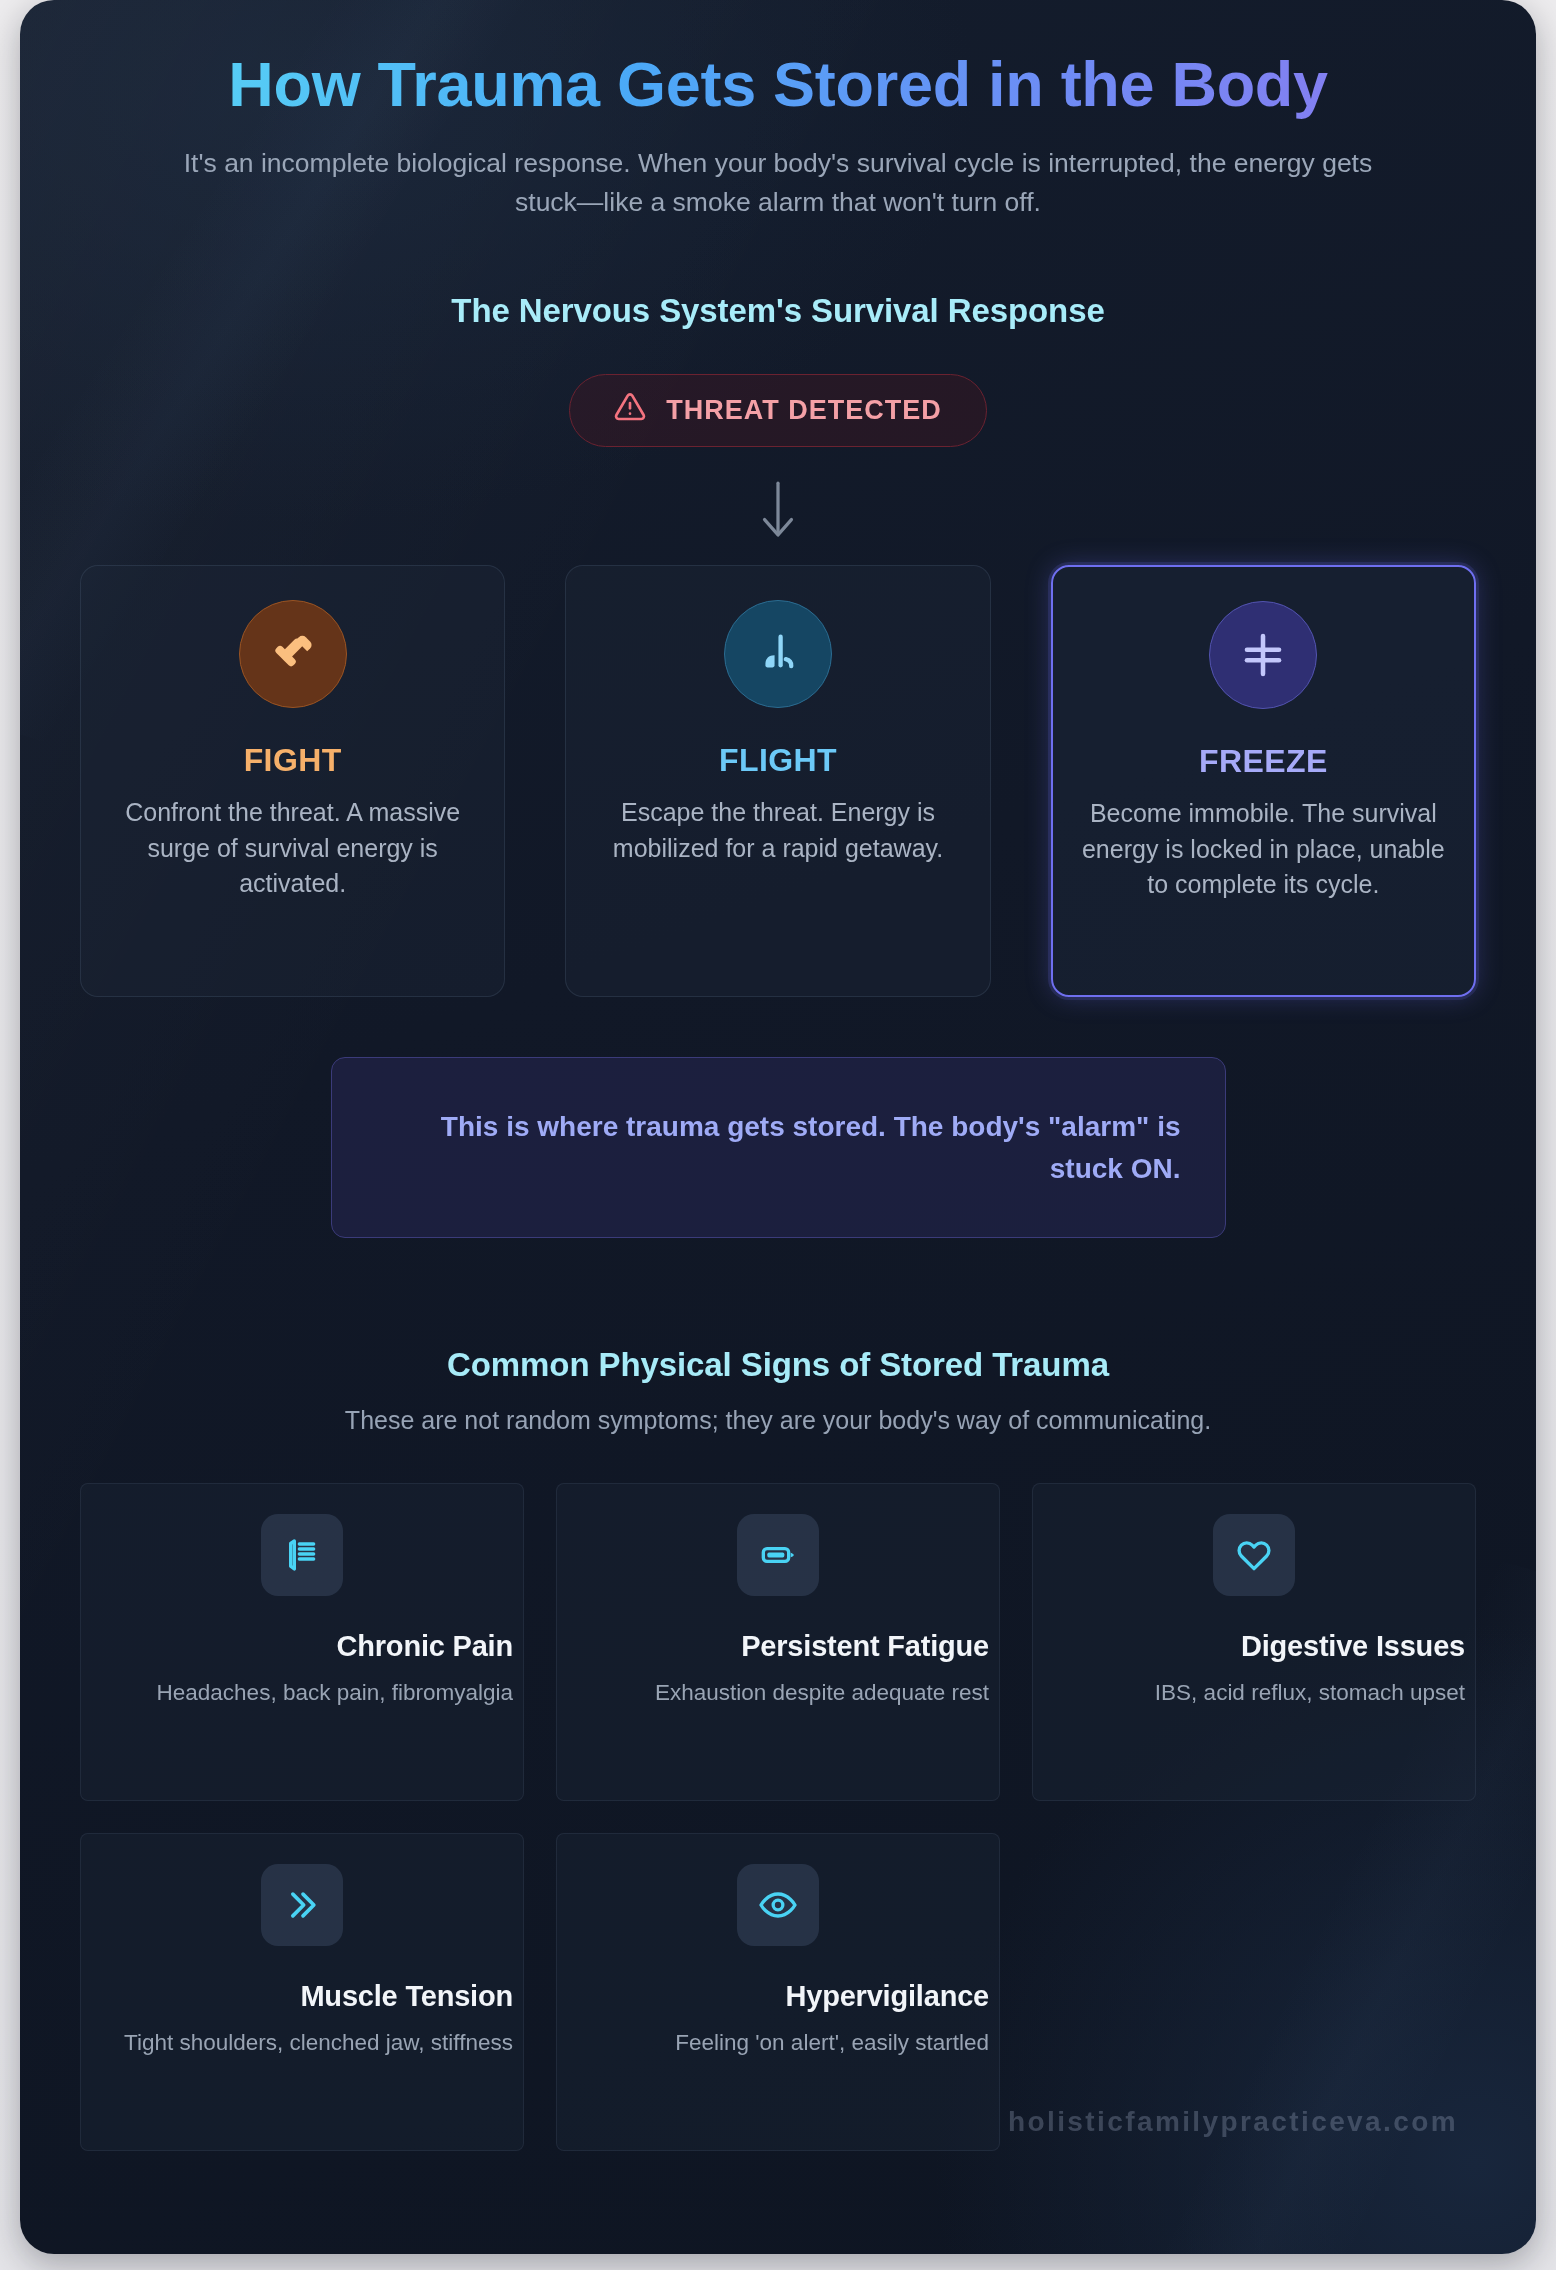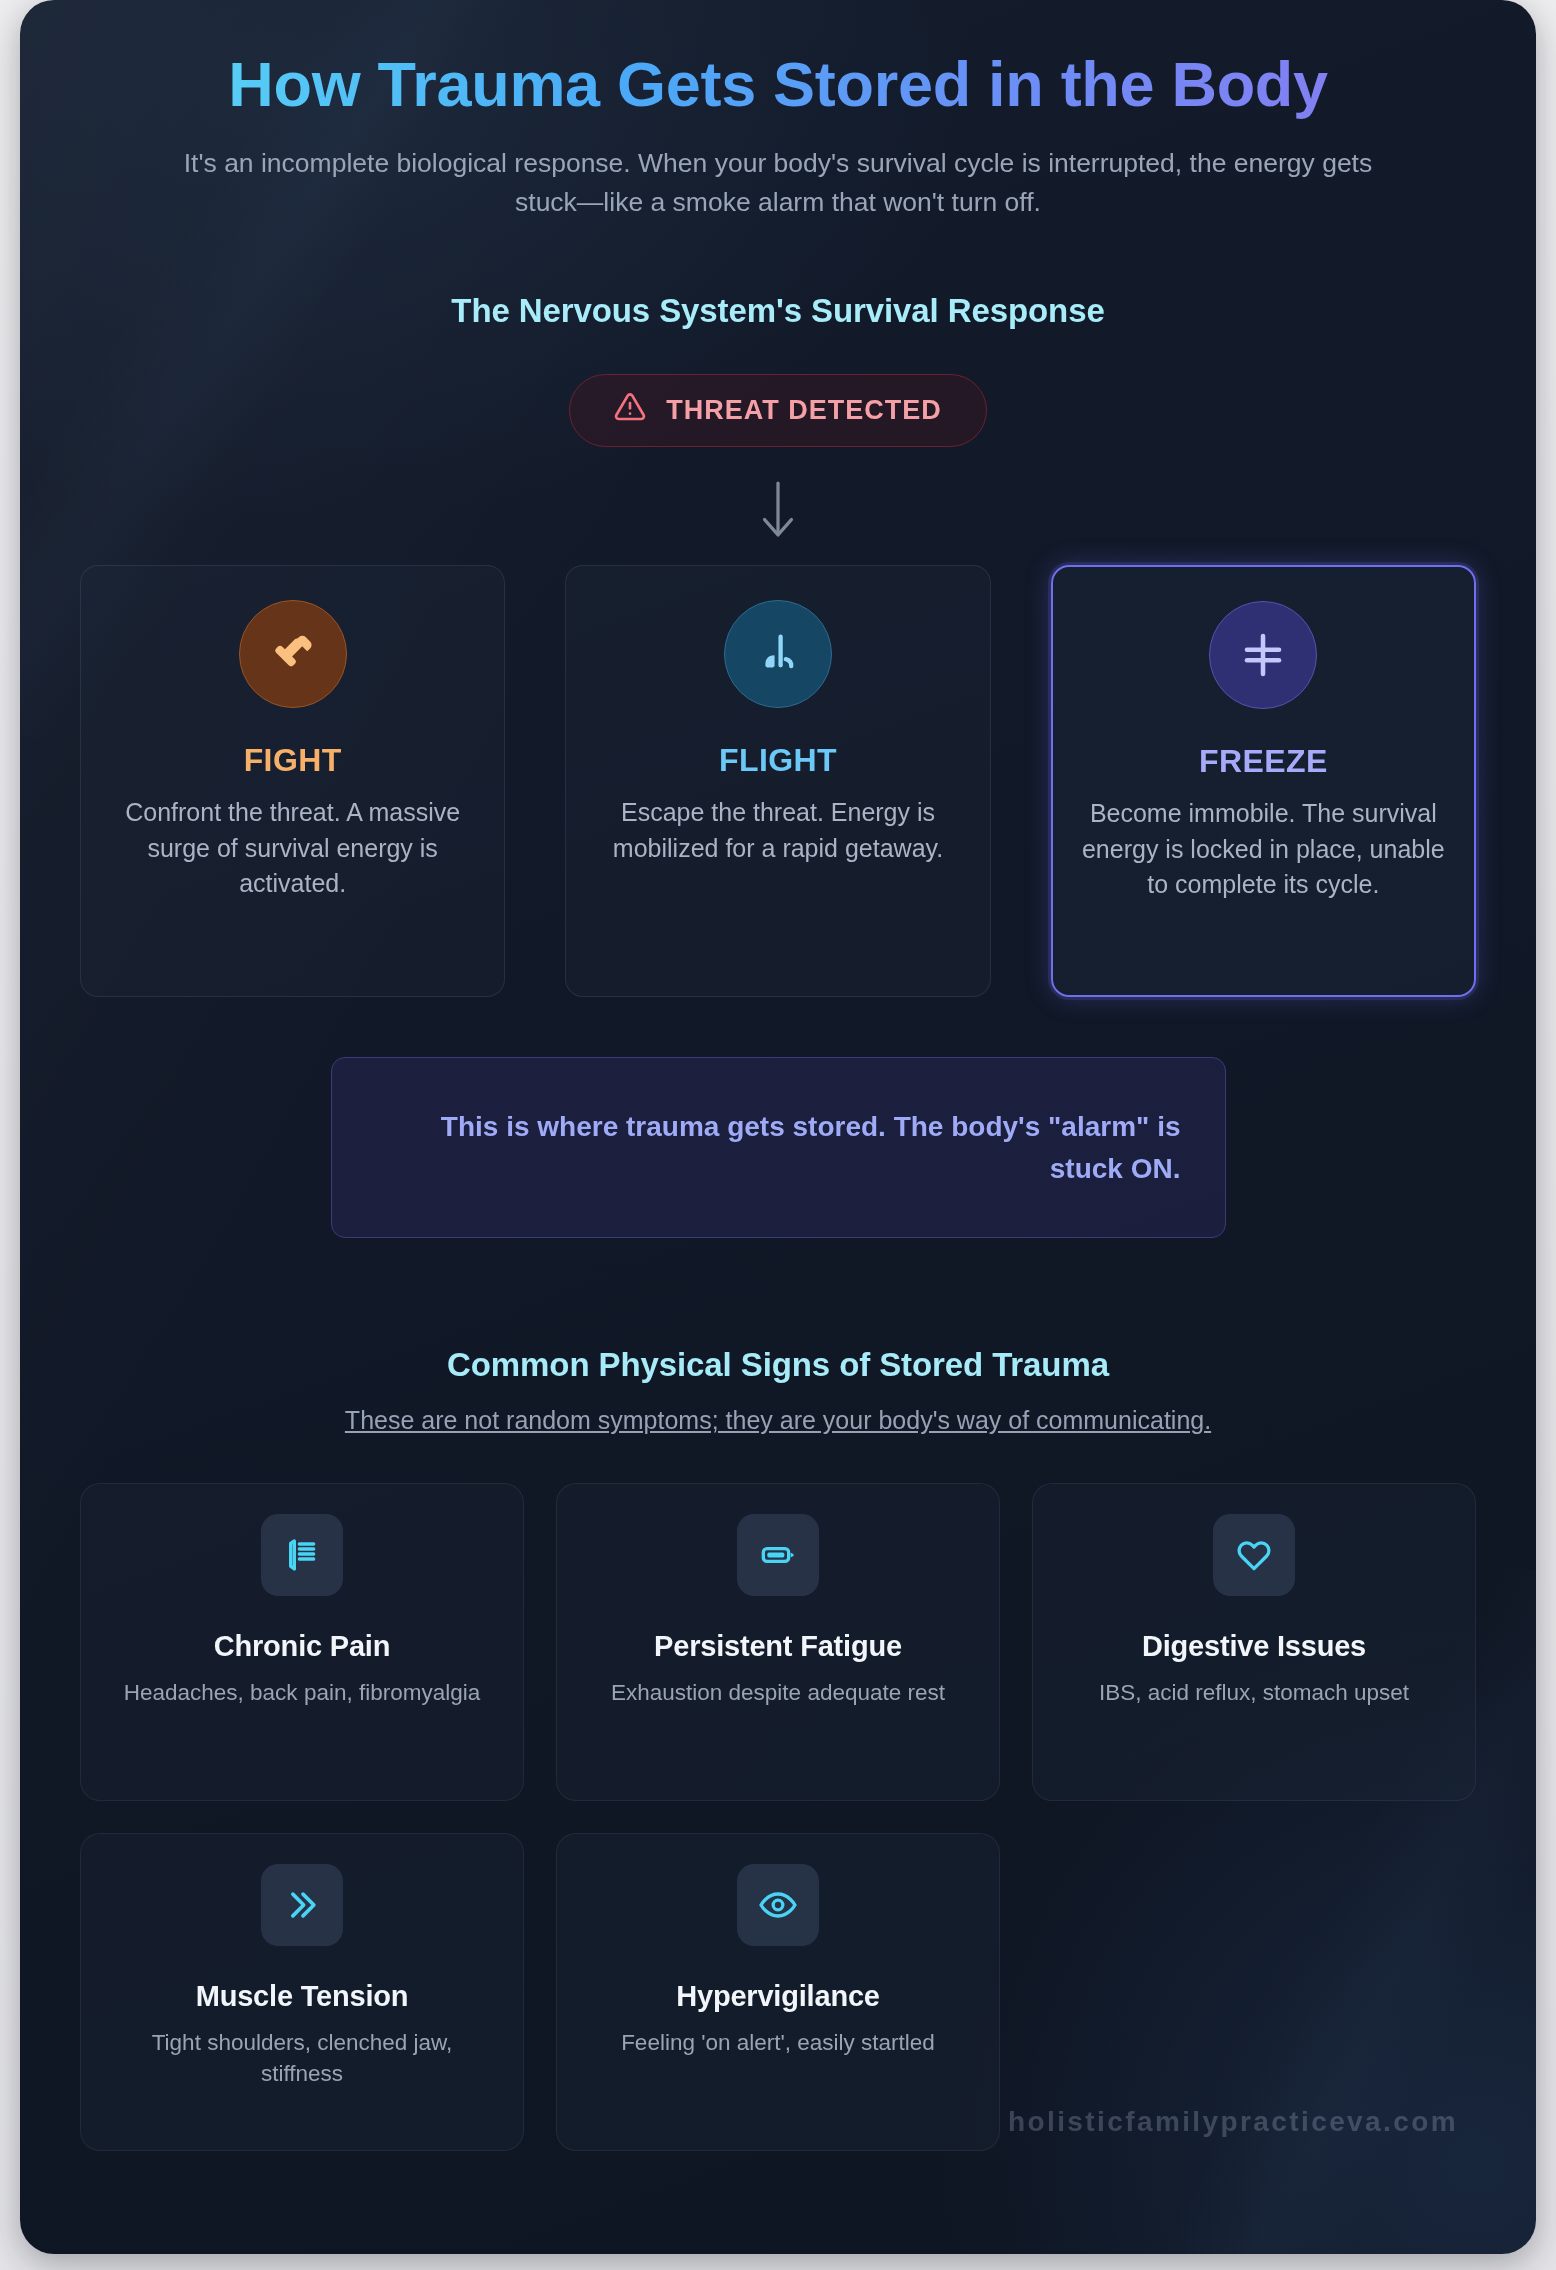--- a/index.html
+++ b/index.html
@@ -92,21 +92,20 @@
   }
   .sec1-h { margin-top: 70px; }
   .sec2-h { margin-top: 108px; color: #a7ebf8; }
 
   .section-sub {
     margin: 22px auto 0;
     text-align: center;
     font-size: 25px;
     color: #97a3b5;
     max-width: 1320px;
-    text-decoration: underline;
   }
 
   
   .badge-wrap { display: flex; justify-content: center; margin-top: 44px; }
   .threat-badge {
     display: inline-flex;
     align-items: center;
     gap: 20px;
     padding: 16px 44px;
     border-radius: 999px;
@@ -192,24 +191,24 @@
     display: grid;
     grid-template-columns: repeat(3, 1fr);
     gap: 32px;
     margin-top: 48px;
     position: relative;
     z-index: 2;
   }
 
   .symp-card {
     border: 1px solid rgba(120,140,170,0.13);
-    border-radius: 20px;
+    border-radius: 8px;
     background: rgba(27, 38, 55, 0.36);
-    padding: 30px 37px 38px;
-    text-align: center;
+    padding: 30px 10px 38px;
+    text-align: right;
     min-height: 318px;
   }
 
   .sq-ico {
     width: 82px; height: 82px;
     border-radius: 17px;
     background: rgba(55, 70, 93, 0.55);
     margin: 0 auto 34px;
     display: flex; align-items: center; justify-content: center;
   }

